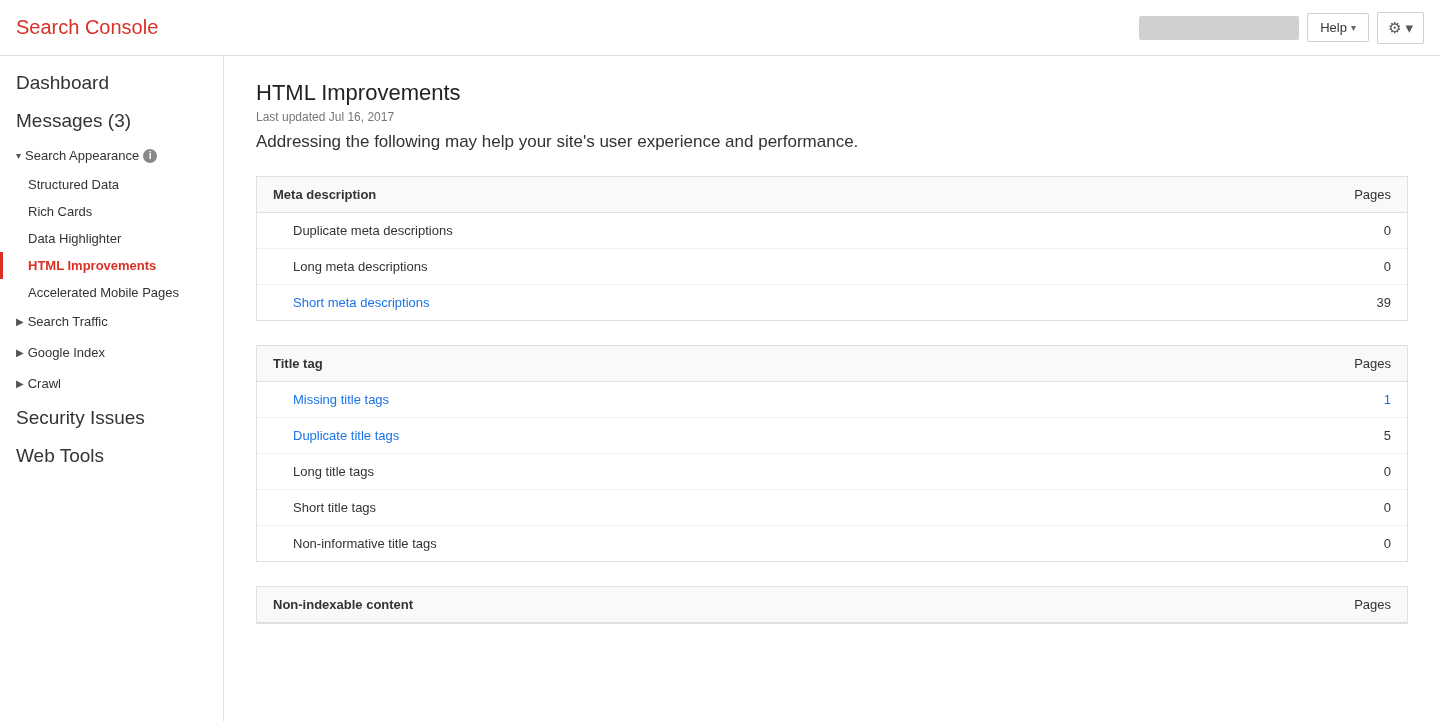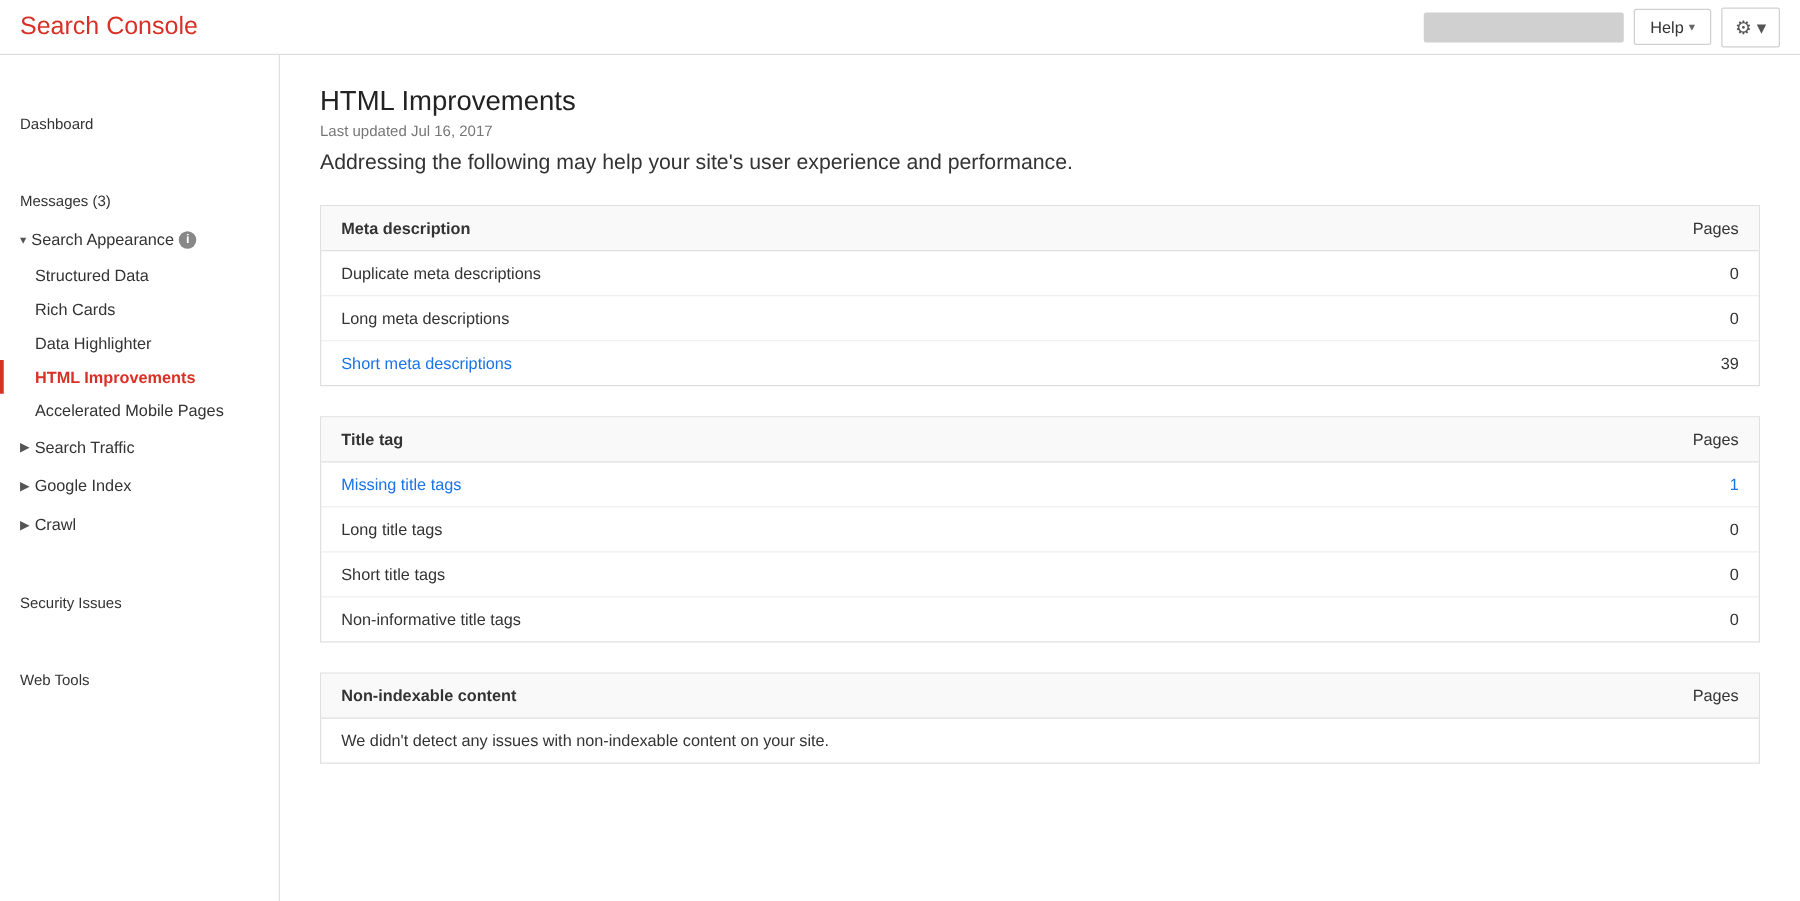--- a/index.html
+++ b/index.html
@@ -4,21 +4,21 @@
   <style>
     * { box-sizing: border-box; margin: 0; padding: 0; }
     body { font-family: Arial, sans-serif; font-size: 13px; color: #333; background: #fff; display: flex; flex-direction: column; height: 100vh; }
 
     
     .header {
       display: flex;
       align-items: center;
       justify-content: space-between;
       padding: 0 16px;
-      height: 44px;
+      height: 56px;
       border-bottom: 1px solid #e0e0e0;
       background: #fff;
     }
     .header-logo {
       font-size: 20px;
       color: #d93025;
       font-weight: normal;
       text-decoration: none;
     }
     .header-right {
@@ -70,25 +70,24 @@
       width: 224px;
       min-width: 224px;
       border-right: 1px solid #e0e0e0;
       overflow-y: auto;
       padding: 8px 0;
     }
     .sidebar-item {
       padding: 8px 16px;
       cursor: pointer;
       color: #333;
-      font-size: 12px;
+      font-size: 19px;
       display: flex;
       align-items: center;
       gap: 4px;
-      margin-top: 32px;
     }
     .sidebar-section-header {
       padding: 8px 16px;
       font-size: 13px;
       color: #333;
       display: flex;
       align-items: center;
       gap: 4px;
       cursor: pointer;
     }
@@ -166,21 +165,21 @@
       color: #333;
     }
     .table-row {
       display: flex;
       justify-content: space-between;
       align-items: center;
       padding: 10px 16px;
       border-bottom: 1px solid #f0f0f0;
     }
     .table-row:last-child { border-bottom: none; justify-content: space-between; }
-    .row-label { font-size: 13px; color: #333; }
+    .row-label { font-size: 13px; color: #333; margin-left: 20px; }
     .row-label.link { color: #1a73e8; cursor: pointer; text-decoration: none; }
     .row-value { font-size: 13px; color: #333; min-width: 30px; text-align: right; }
     .row-value.blue { color: #1a73e8; }
     .no-issues {
       padding: 10px 16px;
       font-size: 13px;
       color: #333;
     }
   </style>
 </head>
@@ -277,35 +276,38 @@
     <div class="section">
       <div class="section-header-row">
         <span class="section-header-label">Title tag</span>
         <span class="section-header-pages">Pages</span>
       </div>
       <div class="table-row">
         <a class="row-label link">Missing title tags</a>
         <span class="row-value blue">1</span>
       </div>
       <div class="table-row">
+        <a class="row-label link">Duplicate title tags</a>
+        <span class="row-value">5</span>
+      </div>
+      <div class="table-row">
         <span class="row-label">Long title tags</span>
         <span class="row-value">0</span>
       </div>
       <div class="table-row">
         <span class="row-label">Short title tags</span>
         <span class="row-value">0</span>
       </div>
       <div class="table-row">
         <span class="row-label">Non-informative title tags</span>
         <span class="row-value">0</span>
       </div>
     </div>
 
     <div class="section">
       <div class="section-header-row">
         <span class="section-header-label">Non-indexable content</span>
         <span class="section-header-pages">Pages</span>
       </div>
-      <div class="no-issues">We didn't detect any issues with non-indexable content on your site.</div>
     </div>
 
   </main>
 </div>
 
 </body></html>

